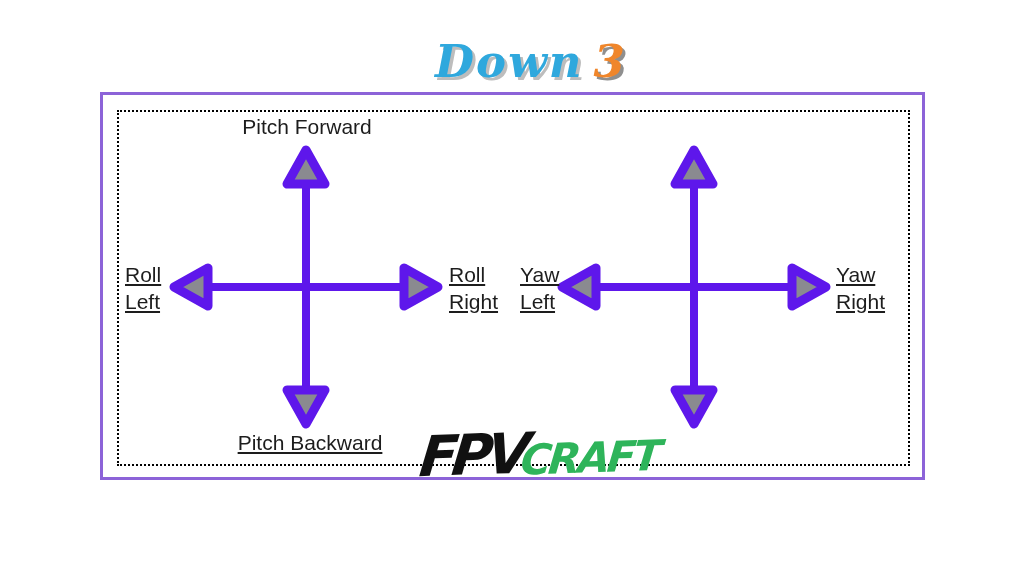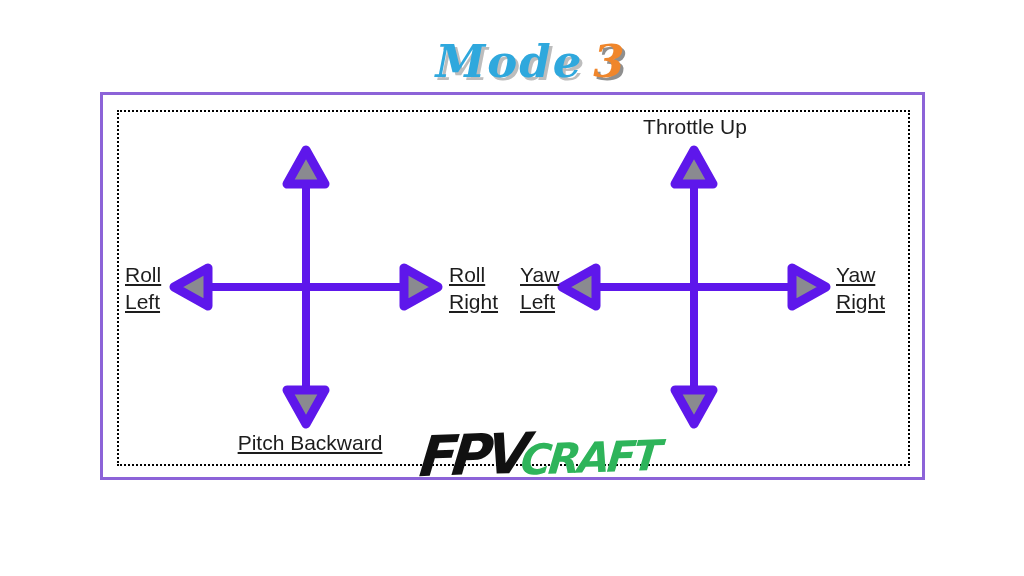--- a/index.html
+++ b/index.html
@@ -117,21 +117,21 @@
     margin-left:-4px;
     vertical-align:baseline;
   }
 </style>
 </head>
 <body>
 
 <div class="canvas">
 
   <h1 class="title">
-    <span class="mode">Mode</span><span class="num">3</span>
+    <span class="mode">Down</span><span class="num">3</span>
   </h1>
 
   <div class="frame">
     <div class="dotted"></div>
   </div>
 
   <svg class="cross cross-left" viewBox="0 0 280 290" aria-hidden="true">
     <line x1="140" y1="24" x2="140" y2="266"></line>
     <line x1="24" y1="145" x2="256" y2="145"></line>
     <polygon points="140,8 121,42 159,42"></polygon>
@@ -142,31 +142,31 @@
 
   <svg class="cross cross-right" viewBox="0 0 280 290" aria-hidden="true">
     <line x1="140" y1="24" x2="140" y2="266"></line>
     <line x1="24" y1="145" x2="256" y2="145"></line>
     <polygon points="140,8 121,42 159,42"></polygon>
     <polygon points="140,282 121,248 159,248"></polygon>
     <polygon points="8,145 42,126 42,164"></polygon>
     <polygon points="272,145 238,126 238,164"></polygon>
   </svg>
 
+  <div class="label centered lbl-pitch-forward">Pitch Forward</div>
   <div class="label centered lbl-pitch-backward">Pitch Backward</div>
   <div class="label lbl-roll-left">
     <span>Roll</span>
     <span>Left</span>
   </div>
   <div class="label lbl-roll-right">
     <span>Roll</span>
     <span>Right</span>
   </div>
 
-  <div class="label centered lbl-throttle-up">Throttle Up</div>
   <div class="label lbl-yaw-left">
     <span>Yaw</span>
     <span>Left</span>
   </div>
   <div class="label lbl-yaw-right">
     <span>Yaw</span>
     <span>Right</span>
   </div>
 
   <div class="logo">

